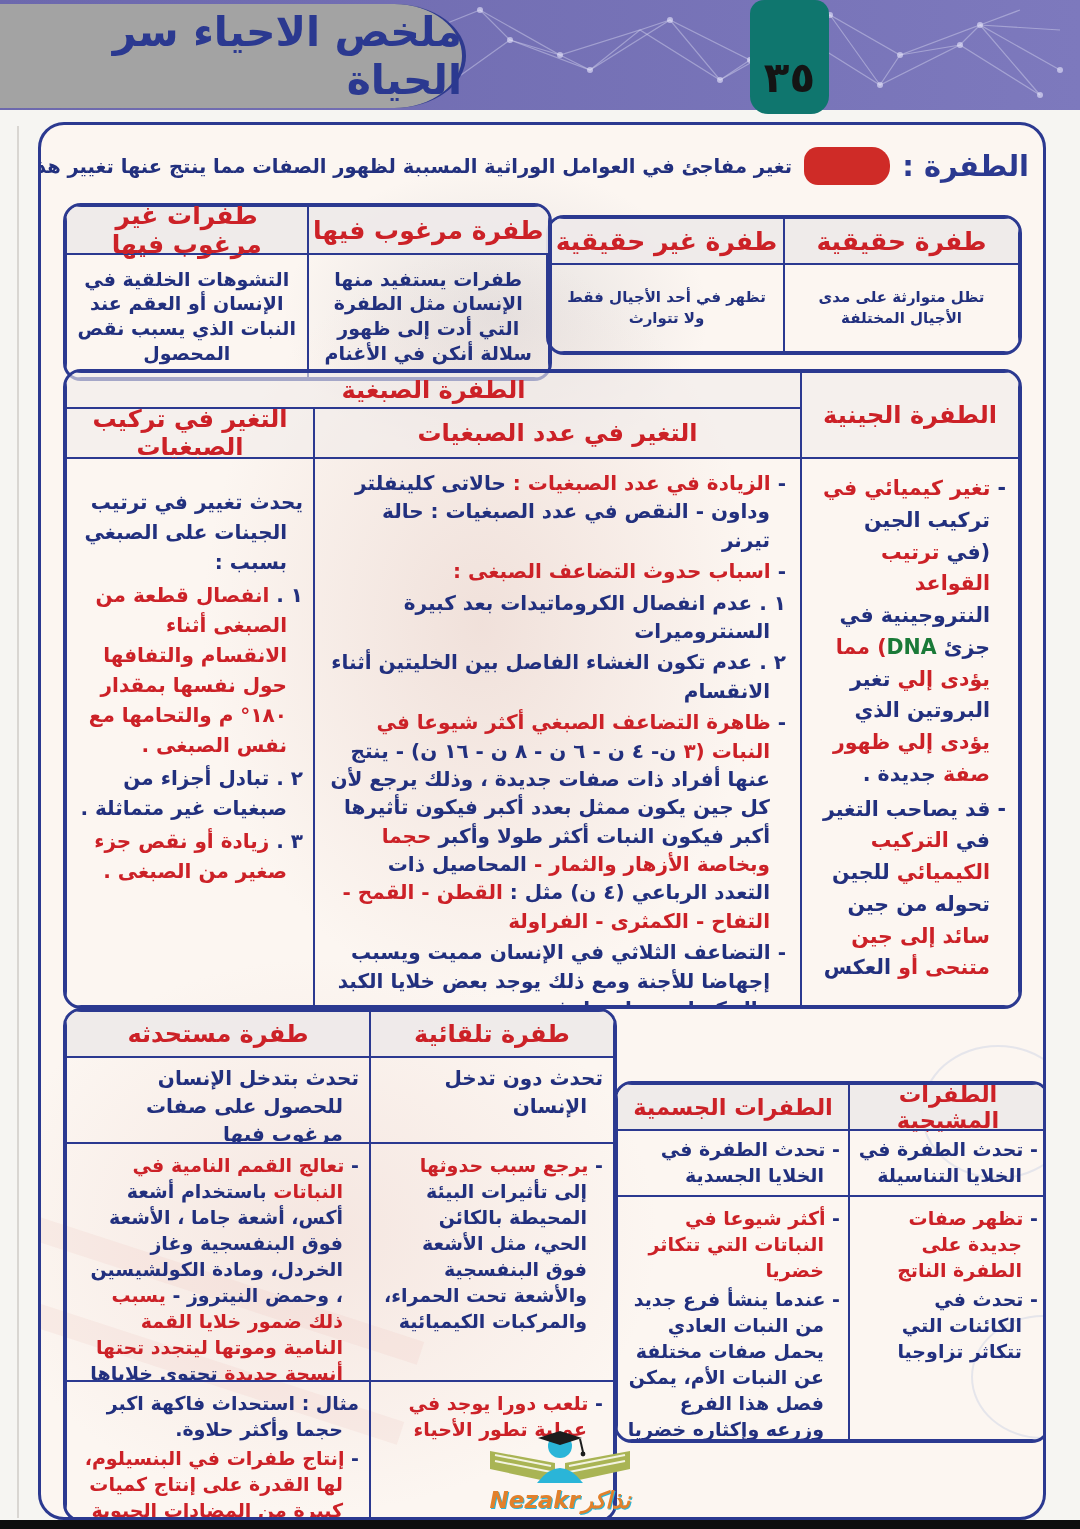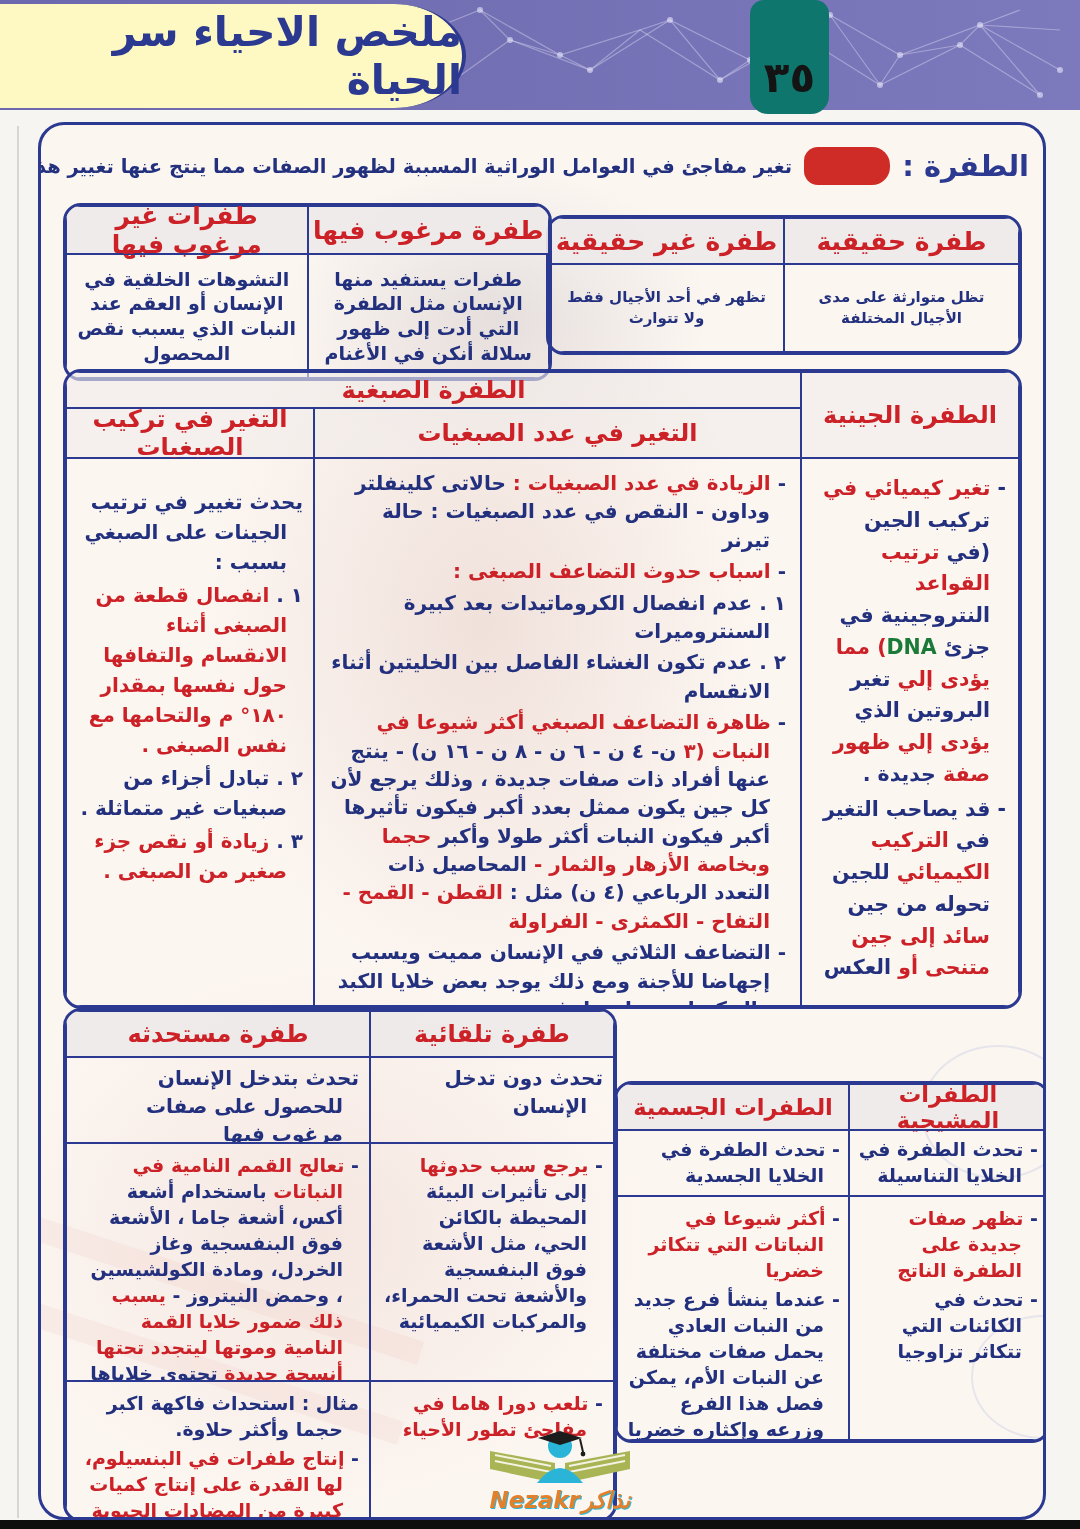--- a/index.html
+++ b/index.html
@@ -7,21 +7,21 @@
     width:1080px;height:1529px;position:relative;overflow:hidden;
     background:#f6f5f2;
     font-family:"DejaVu Sans", sans-serif;
     font-weight:bold;
     direction:rtl;
   }
   
   .band{position:absolute;left:0;top:0;width:1080px;height:110px;
     background:linear-gradient(90deg,#6c68ad,#7d79bd);}
   .band svg{position:absolute;right:0;top:0;}
-  .title-box{position:absolute;left:0;top:4px;width:462px;height:104px;background:#fef9c3;
+  .title-box{position:absolute;left:0;top:4px;width:462px;height:104px;background:#a3a3a3;
     border-right:4px solid #2e3a8f;
     border-radius:0 88px 88px 0 / 0 64px 64px 0;
     display:flex;align-items:center;justify-content:center;z-index:2;}
   .title-box .t{color:#2b3990;font-size:41px;letter-spacing:-1px;}
   .page-tab{position:absolute;left:750px;top:0;width:79px;height:114px;background:#0f766e;
     border-radius:14px 14px 18px 18px;display:flex;align-items:flex-end;justify-content:center;z-index:2;}
   .page-tab .n{color:#141414;font-size:42px;padding-bottom:12px;}
   .edge-line{position:absolute;left:17px;top:126px;width:2px;height:1392px;background:#d9d6d2;}
   .bottom-bar{position:absolute;left:0;top:1520px;width:1080px;height:9px;background:#0e0e0e;}
 
@@ -196,21 +196,21 @@
     <div class="bcell body-flow ind-def">
         <div class="para"><span class="c-navy">تحدث بتدخل الإنسان للحصول على صفات مرغوب فيها</span></div>
       </div>
     <div class="bcell body-flow ind-flow">
         <div class="para"><span class="bullet">- </span><span class="c-red">يرجع سبب حدوثها </span><span class="c-navy">إلى تأثيرات البيئة المحيطة بالكائن الحي، مثل الأشعة فوق البنفسجية والأشعة تحت الحمراء، والمركبات الكيميائية</span></div>
       </div>
     <div class="bcell body-flow ind-flow">
         <div class="para"><span class="bullet">- </span><span class="c-red">تعالج القمم النامية في النباتات </span><span class="c-navy">باستخدام أشعة أكس، أشعة جاما ، الأشعة فوق البنفسجية وغاز الخردل، ومادة الكولشيسين ، وحمض النيتروز - </span><span class="c-red">يسبب ذلك ضمور خلايا القمة النامية وموتها ليتجدد تحتها أنسجة جديدة </span><span class="c-navy">تحتوى خلاياها على عدد مضاعف من الصبغيات (٤ن)</span></div>
       </div>
     <div class="bcell body-flow ind-flow">
-        <div class="para"><span class="bullet">- </span><span class="c-red">تلعب دورا هاما في مفاجئ تطور الأحياء</span></div>
+        <div class="para"><span class="bullet">- </span><span class="c-red">تلعب دورا يوجد في عملية تطور الأحياء</span></div>
       </div>
     <div class="bcell body-flow ind-flow">
         <div class="para"><span class="c-navy">مثال : استحداث فاكهة اكبر حجما وأكثر حلاوة.</span></div>
         <div class="para"><span class="bullet">- </span><span class="c-red">إنتاج طفرات في البنسيلوم، لها القدرة على إنتاج كميات كبيرة من المضادات الحيوية (البنسلين)</span></div>
       </div>
   </div>
 
   <div class="tbl somatic">
     <div class="bcell hcell">الطفرات المشيجية</div>
     <div class="bcell hcell">الطفرات الجسمية</div>

